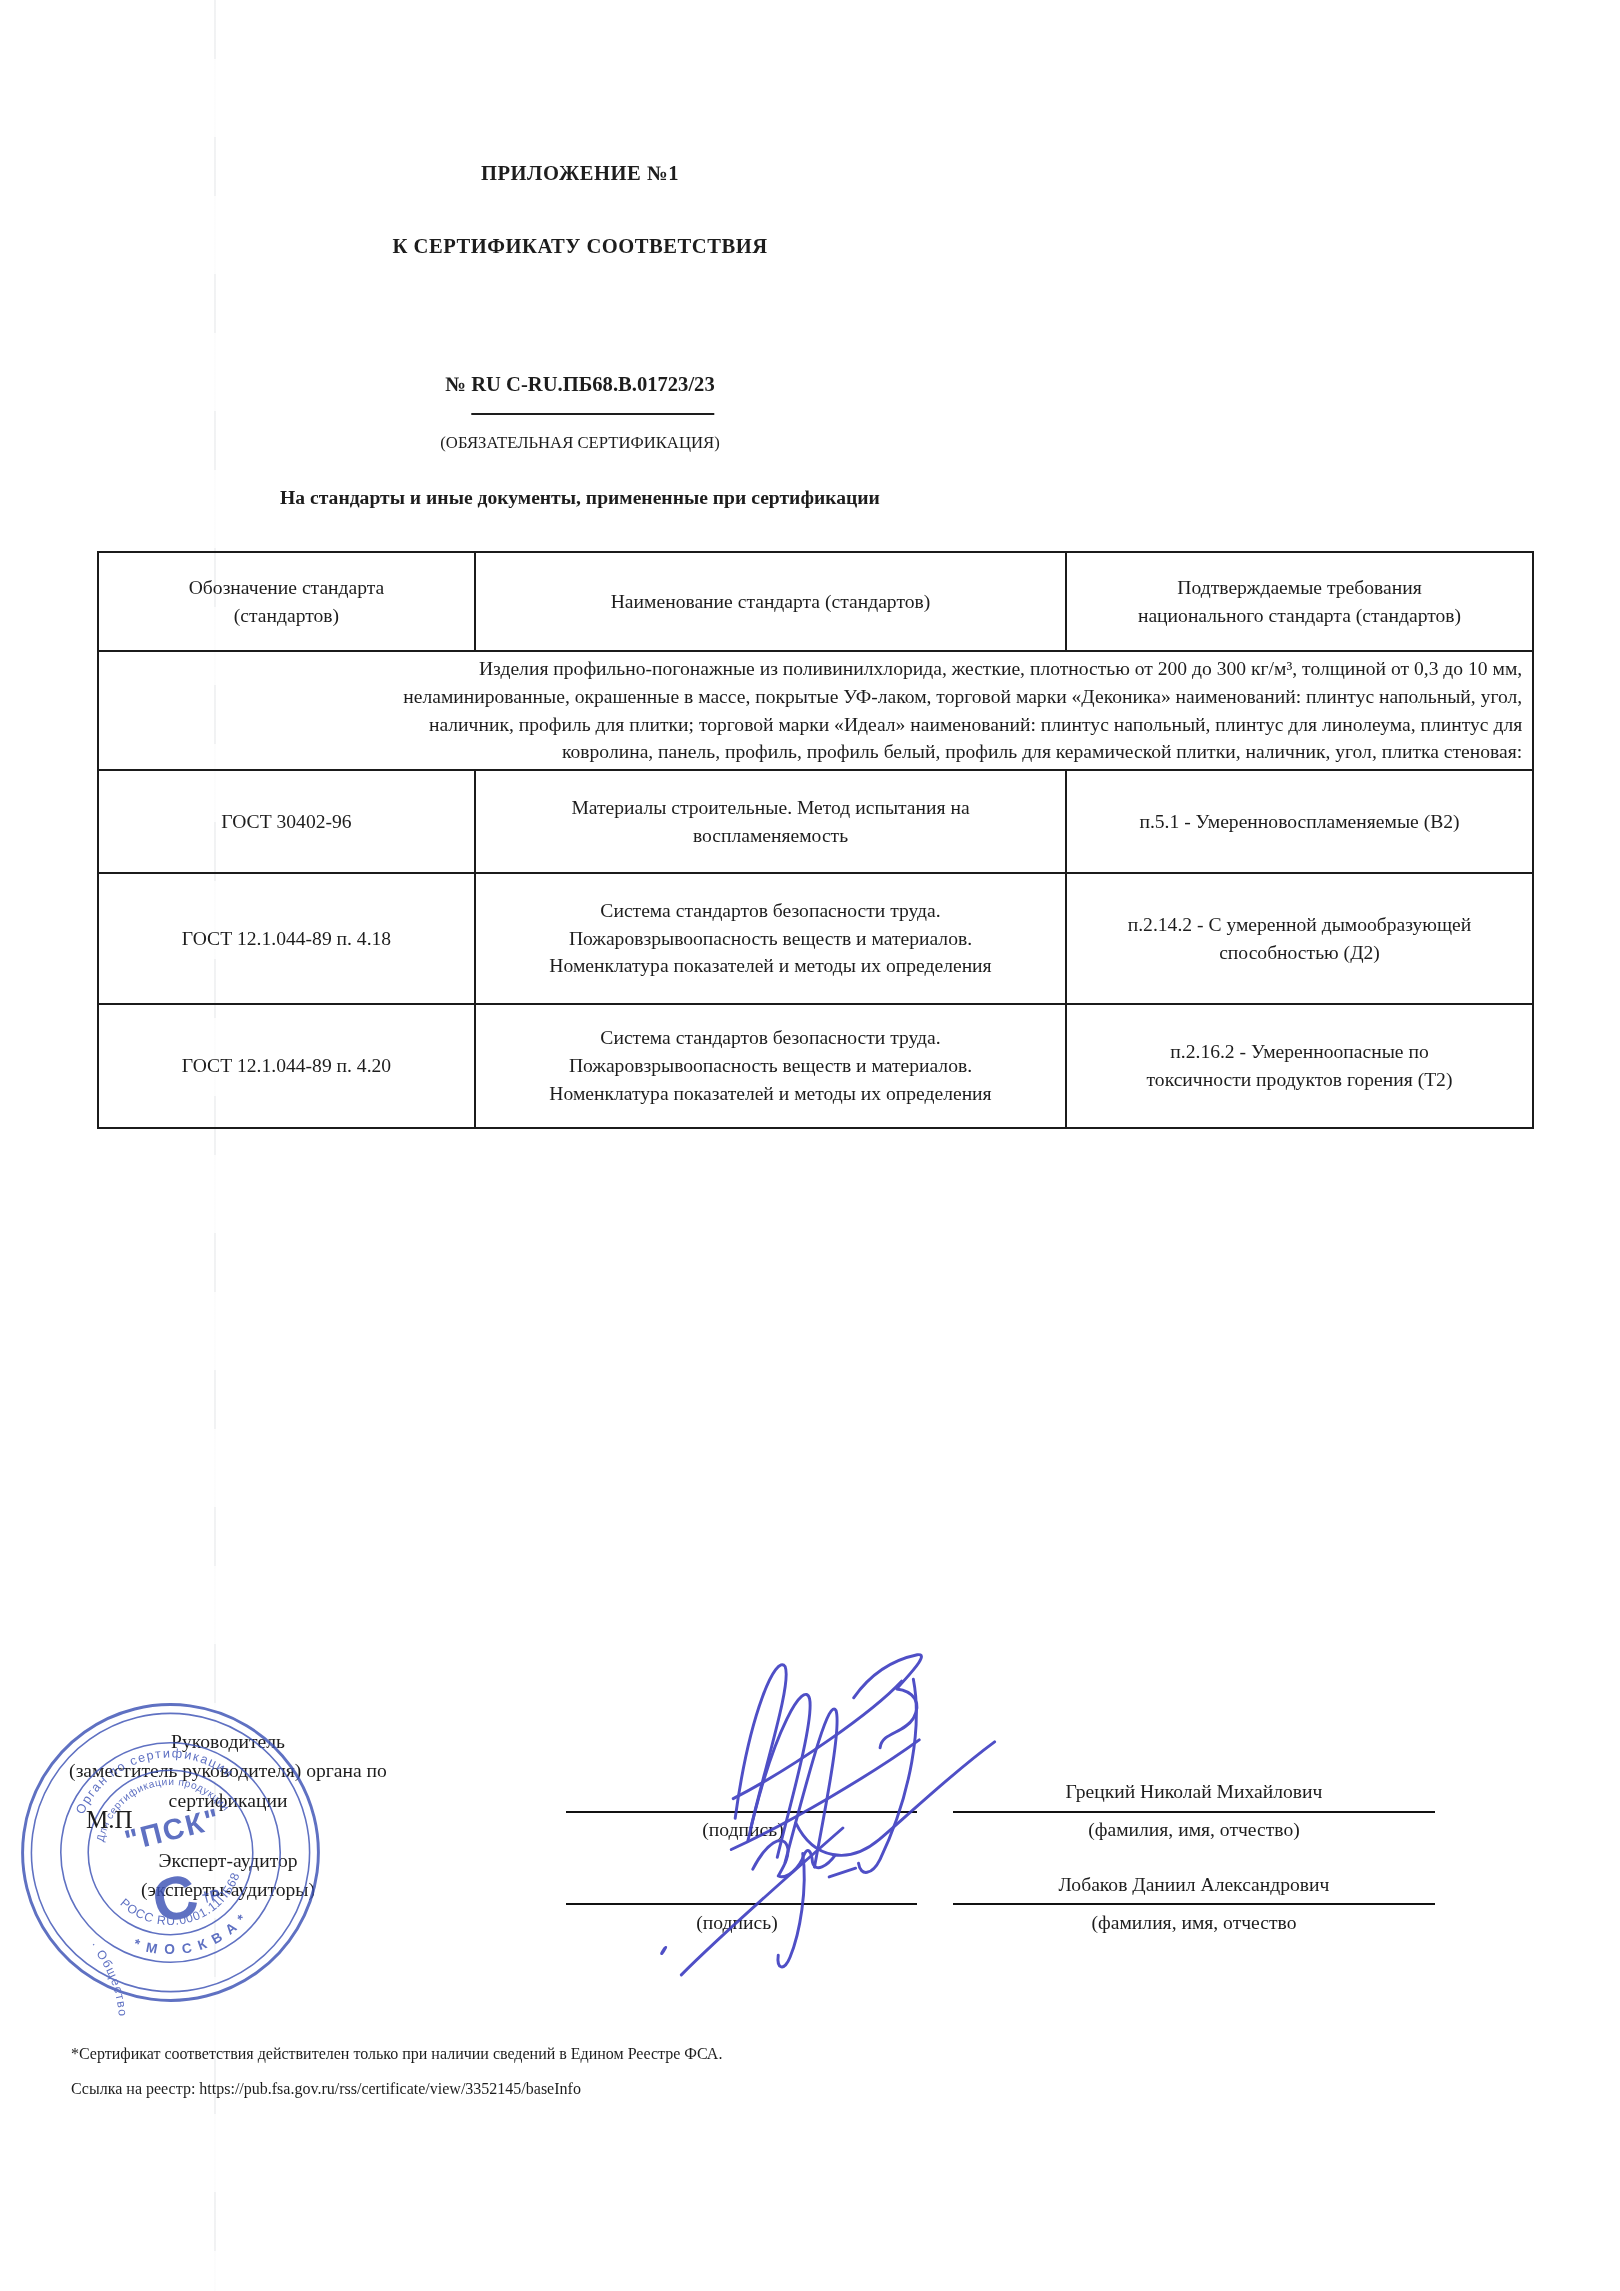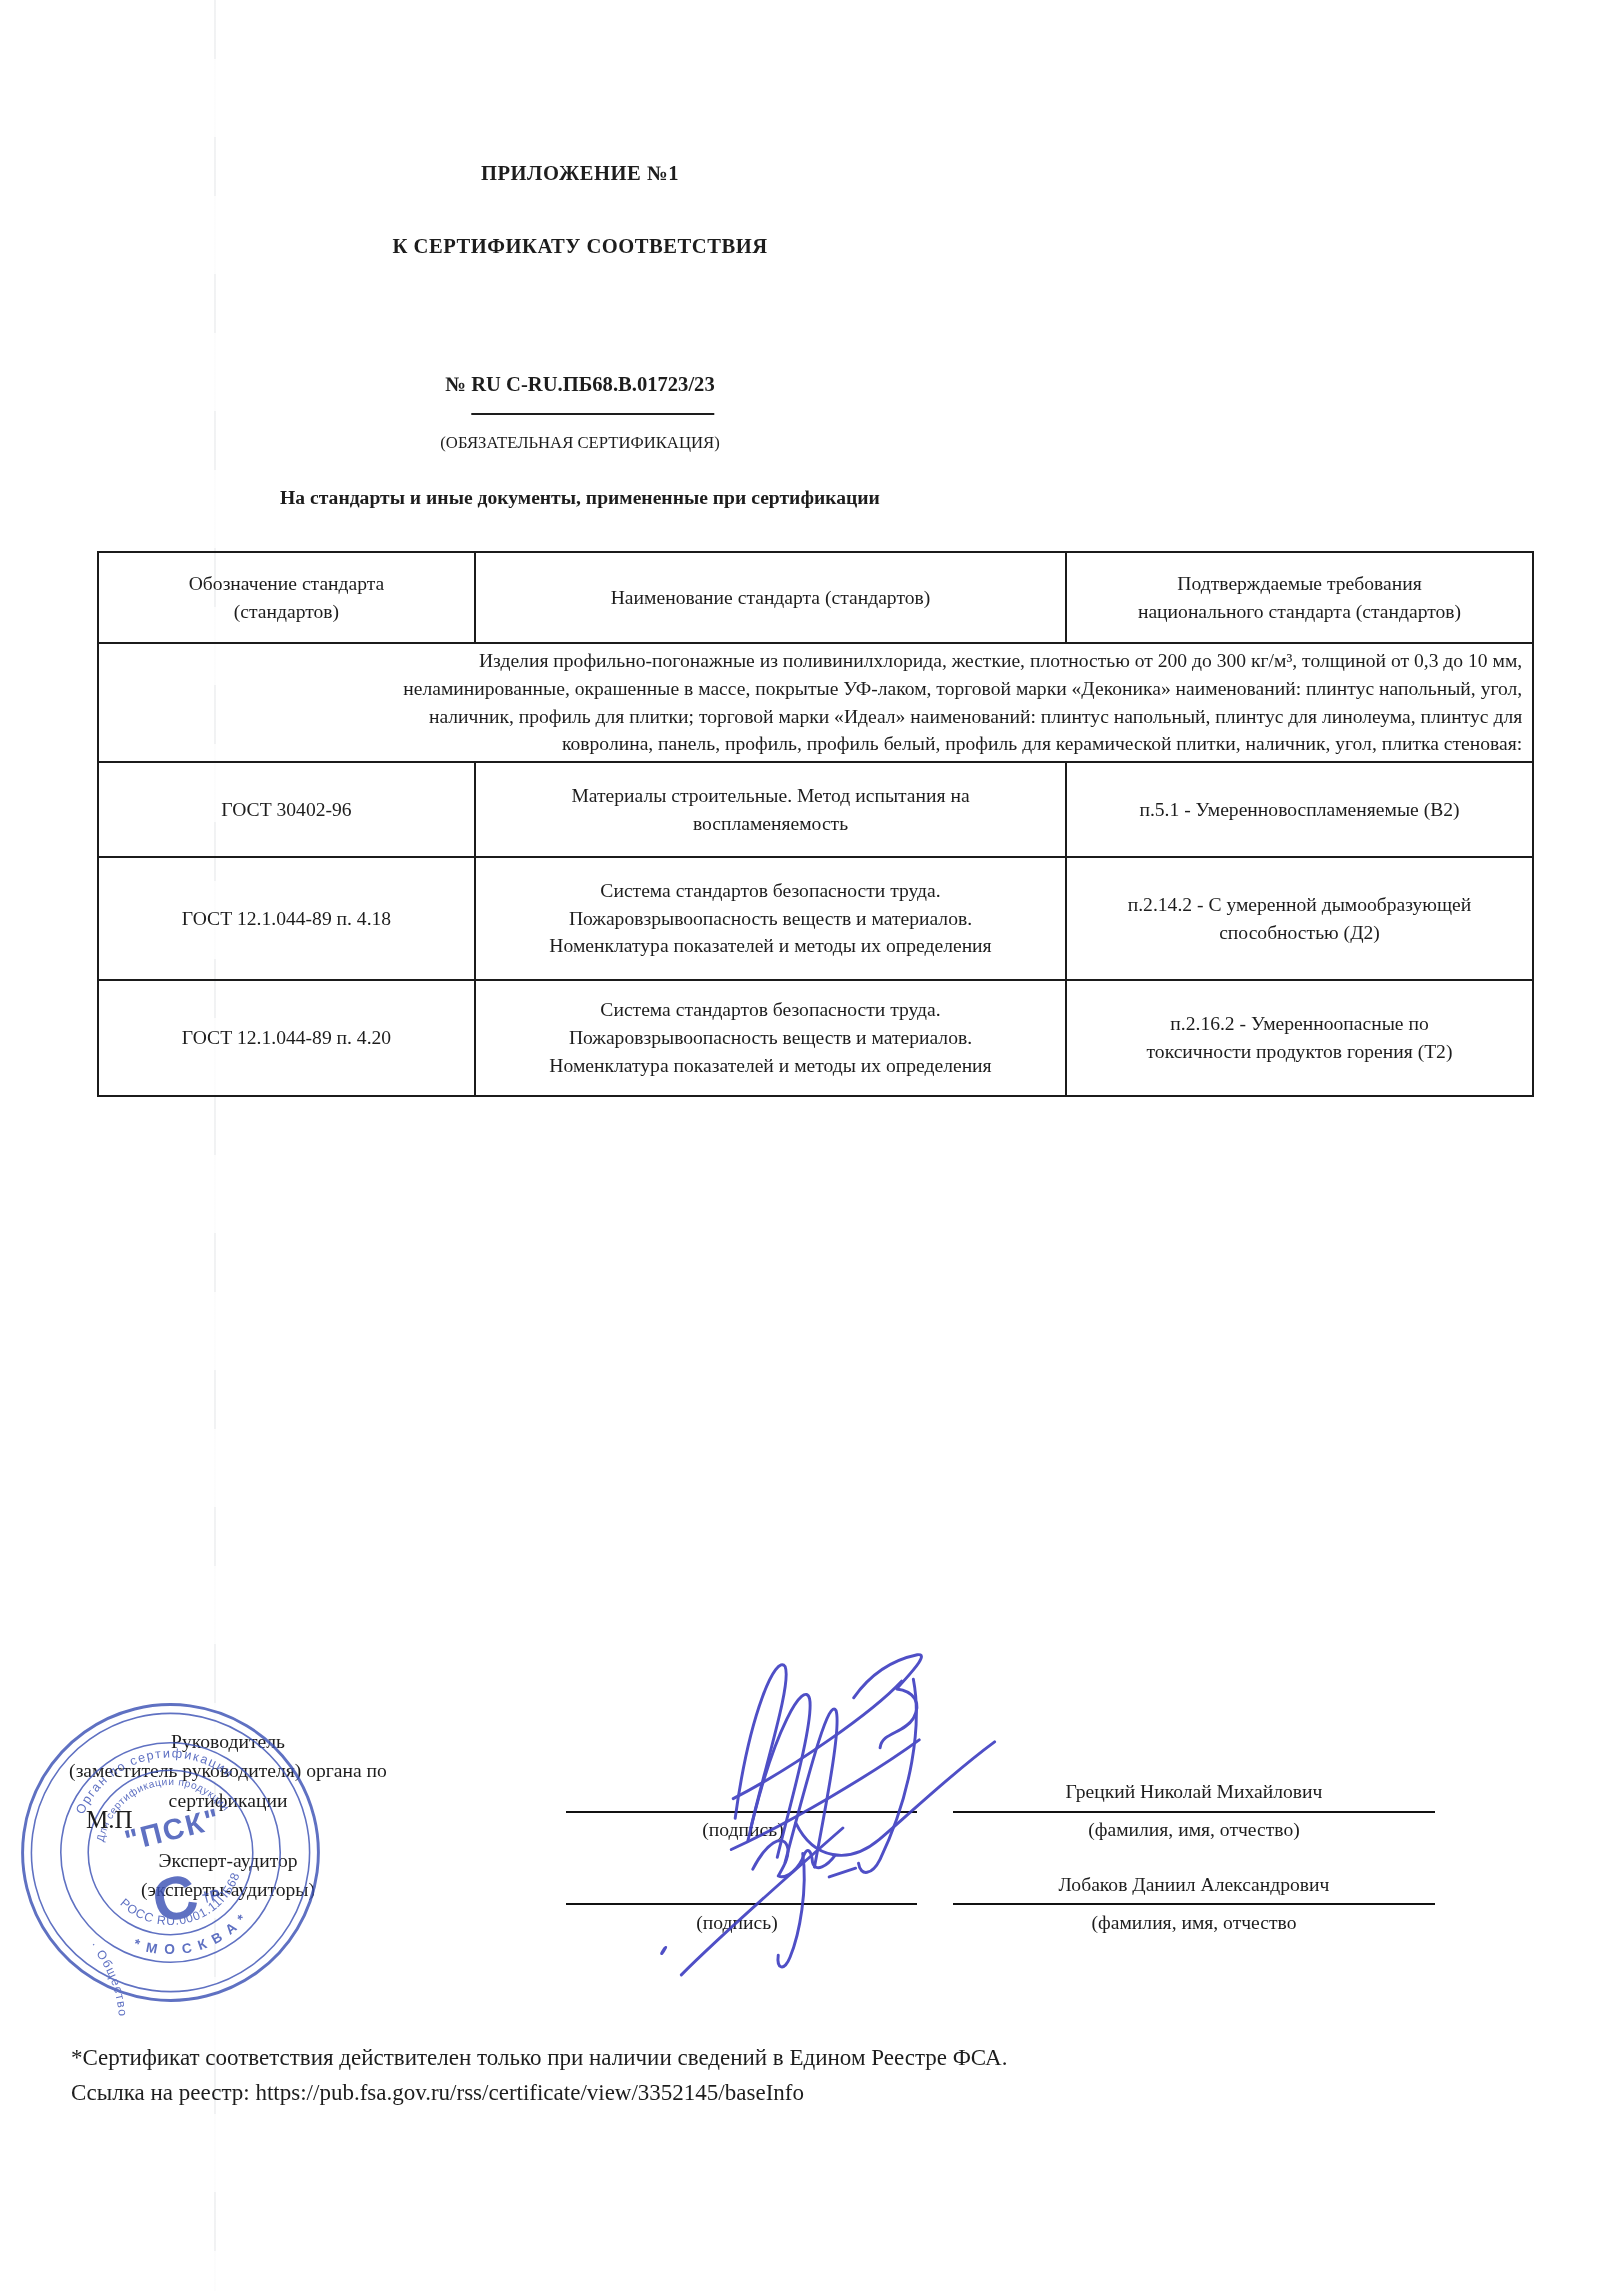--- a/index.html
+++ b/index.html
@@ -23,39 +23,39 @@
   .h5{top:487px;font-size:19.6px;font-weight:bold;}
   .hc{left:580px;}
   
   table.std{
     position:absolute;left:97px;top:551px;width:1435px;
     border-collapse:collapse;table-layout:fixed;
     font-size:19.6px;line-height:1.42;
   }
   table.std td{border:2px solid #1b1b1b;text-align:center;vertical-align:middle;}
   table.std{border:2.9px solid #161616;}
-  td.c1{padding:8px 39px;}
+  td.c1{padding:20px 39px;}
   td.c2{padding:2px 67px;margin-top:9px;}
   td.c3{padding:16px 54px;}
   td.span-cell{padding:2.9px 9.8px;}
   .span-line{white-space:nowrap;text-align:right;}
   tr.hrow td{height:57px;}
   tr.r-span td{height:110px;}
   tr.r1 td{height:59px;}
   tr.r2 td{height:61px;}
   tr.r3 td{height:89px;}
   tr.r4 td{height:82px;}
   
   .role{font-size:19.6px;}
   .sigline{border-top:2px solid #111;height:0;}
   .cap{font-size:19.6px;}
   .name{font-size:19.6px;}
   .mp{font-size:25px;z-index:5;}
   
-  .footer-line{font-size:23px;}
+  .footer-line{font-size:16px;}
   
   .stamp-svg{left:3.9px;top:1686px;z-index:3;}
   .ink-svg{left:549px;top:1642px;z-index:4;}
 </style>
 </head>
 <body>
 
 <div class="abs fold"></div>
 
 <div class="abs h1 ctr hc">ПРИЛОЖЕНИЕ №1</div>

